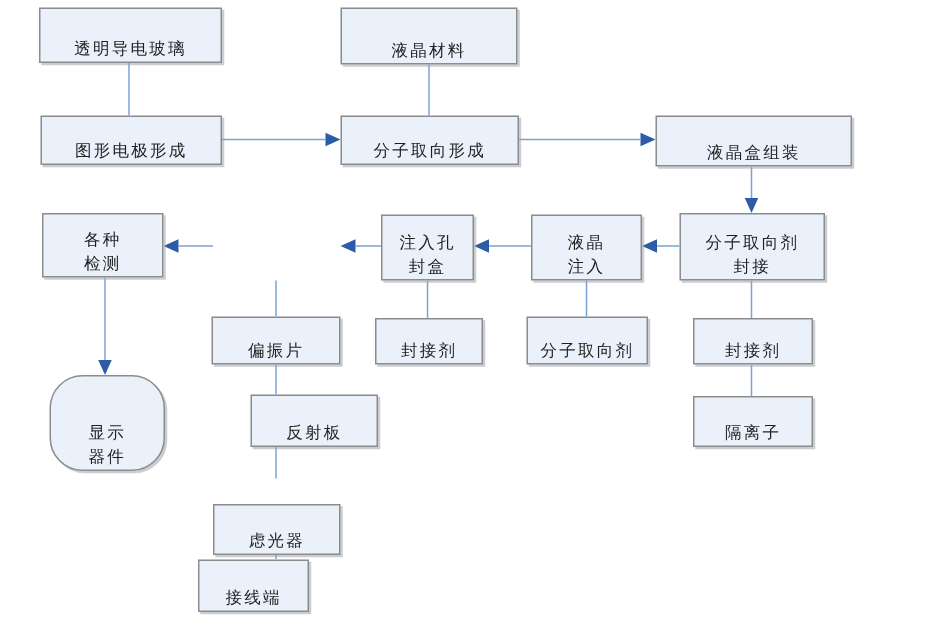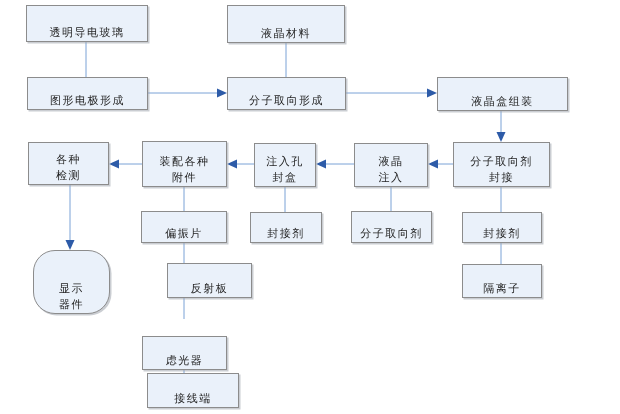--- a/index.html
+++ b/index.html
@@ -90,24 +90,20 @@
     <div class="node" style="left: 227px; top: 77px; width: 119px; height: 33px;">
       <span class="node-line">分子取向形成</span>
     </div>
     <div class="node" style="left: 437px; top: 77px; width: 131px; height: 34px;">
       <span class="node-line">液晶盒组装</span>
     </div>
     <div class="node" style="left: 28px; top: 142px; width: 81px; height: 43px;">
       <span class="node-line">各种</span>
       <span class="node-line">检测</span>
     </div>
-    <div class="node" style="left: 142px; top: 141px; width: 85px; height: 46px;">
-      <span class="node-line">装配各种</span>
-      <span class="node-line">附件</span>
-    </div>
     <div class="node" style="left: 254px; top: 143px; width: 62px; height: 44px;">
       <span class="node-line">注入孔</span>
       <span class="node-line">封盒</span>
     </div>
     <div class="node" style="left: 354px; top: 143px; width: 74px; height: 44px;">
       <span class="node-line">液晶</span>
       <span class="node-line">注入</span>
     </div>
     <div class="node" style="left: 453px; top: 142px; width: 97px; height: 45px;">
       <span class="node-line">分子取向剂</span>
@@ -128,19 +124,19 @@
     <div class="node rounded" style="left: 33px; top: 250px; width: 77px; height: 64px;">
       <span class="node-line">显示</span>
       <span class="node-line">器件</span>
     </div>
     <div class="node" style="left: 142px; top: 263px; width: 85px; height: 35px; margin-left: 25px;">
       <span class="node-line">反射板</span>
     </div>
     <div class="node" style="left: 142px; top: 336px; width: 85px; height: 34px;">
       <span class="node-line">虑光器</span>
     </div>
-    <div class="node" style="left: 147px; top: 373px; width: 92px; height: 35px;">
+    <div class="node" style="left: 132px; top: 373px; width: 74px; height: 35px;">
       <span class="node-line">接线端</span>
     </div>
     <div class="node" style="left: 462px; top: 264px; width: 80px; height: 34px;">
       <span class="node-line">隔离子</span>
     </div>
   </div>
 
 </body></html>

